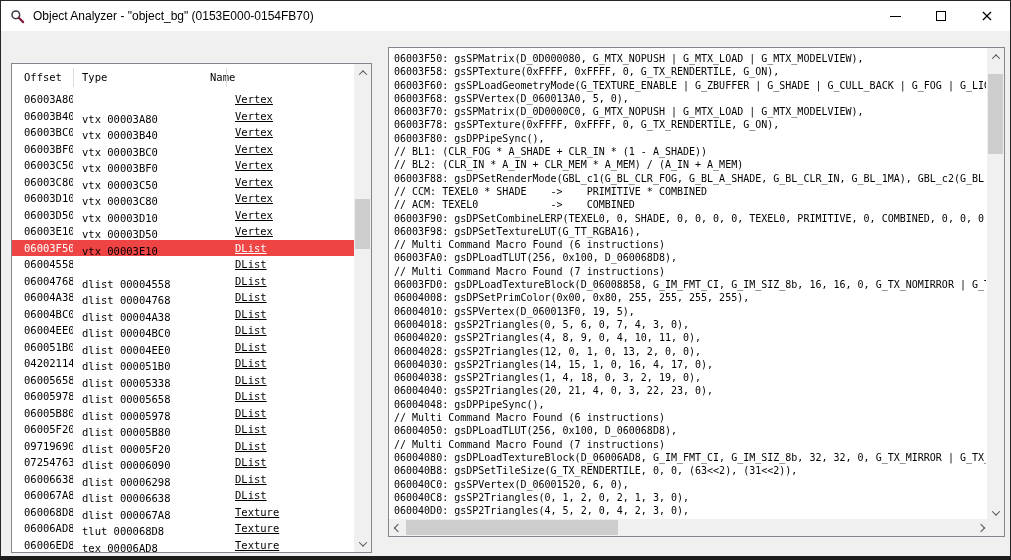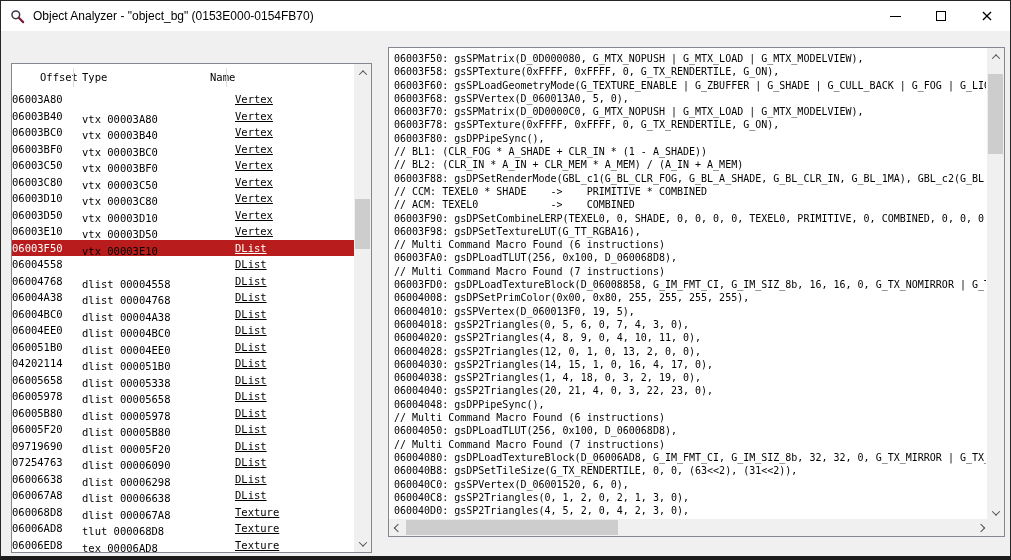--- a/index.html
+++ b/index.html
@@ -47,35 +47,35 @@
   .right-panel { left: 387px; top: 46px; width: 617px; height: 490px; }
 
   
   .lp-inner { position: absolute; left: 0; top: 0; right: 17px; bottom: 0; overflow: hidden; }
   .thead {
     position: relative; height: 27px;
     font-family: "DejaVu Sans Mono", monospace; font-size: 10.5px; color: #000;
     display: flex; align-items: center; background: #fff;
   }
   .hcell { height: 27px; line-height: 27px; }
-  .h-offset { width: 61px;  padding-left: 28px; }
+  .h-offset { width: 61px;  padding-left: 12px; }
   .h-name   { width: 153px; padding-left: 9px; }
   .h-type   { flex: 1;      padding-left: 9px; }
   .hsep { position: absolute; top: 4px; width: 1px; height: 19px; background: #dcdcdc; }
   .hsep1 { left: 61px; } .hsep2 { left: 214px; }
 
   .trows { position: absolute; left: 0; top: 27px; right: 0; bottom: 0; overflow: hidden; }
   .trow {
     height: 16.5px; display: flex; align-items: center;
     font-family: "DejaVu Sans Mono", monospace; font-size: 10.5px; color: #000;
     white-space: nowrap;
   }
-  .trow.selected { background: #b91c1c; color: #fff; }
+  .trow.selected { background: #ef4444; color: #fff; }
   .tcell { overflow: hidden; }
-  .c-offset { width: 61px;  }
+  .c-offset { width: 61px;  padding-left: 12px; }
   .c-name   { width: 153px; padding-left: 9px; margin-top: 39px; }
   .c-type   { flex: 1;      padding-left: 9px; text-decoration: underline; }
 
   
   .code-clip { position: absolute; left: 5px; top: 4px; right: 18px; bottom: 18px; overflow: hidden; }
   .code {
     font-family: "DejaVu Sans Mono", monospace; font-size: 10px; line-height: 13.3px;
     color: #000; white-space: pre;
   }
 

